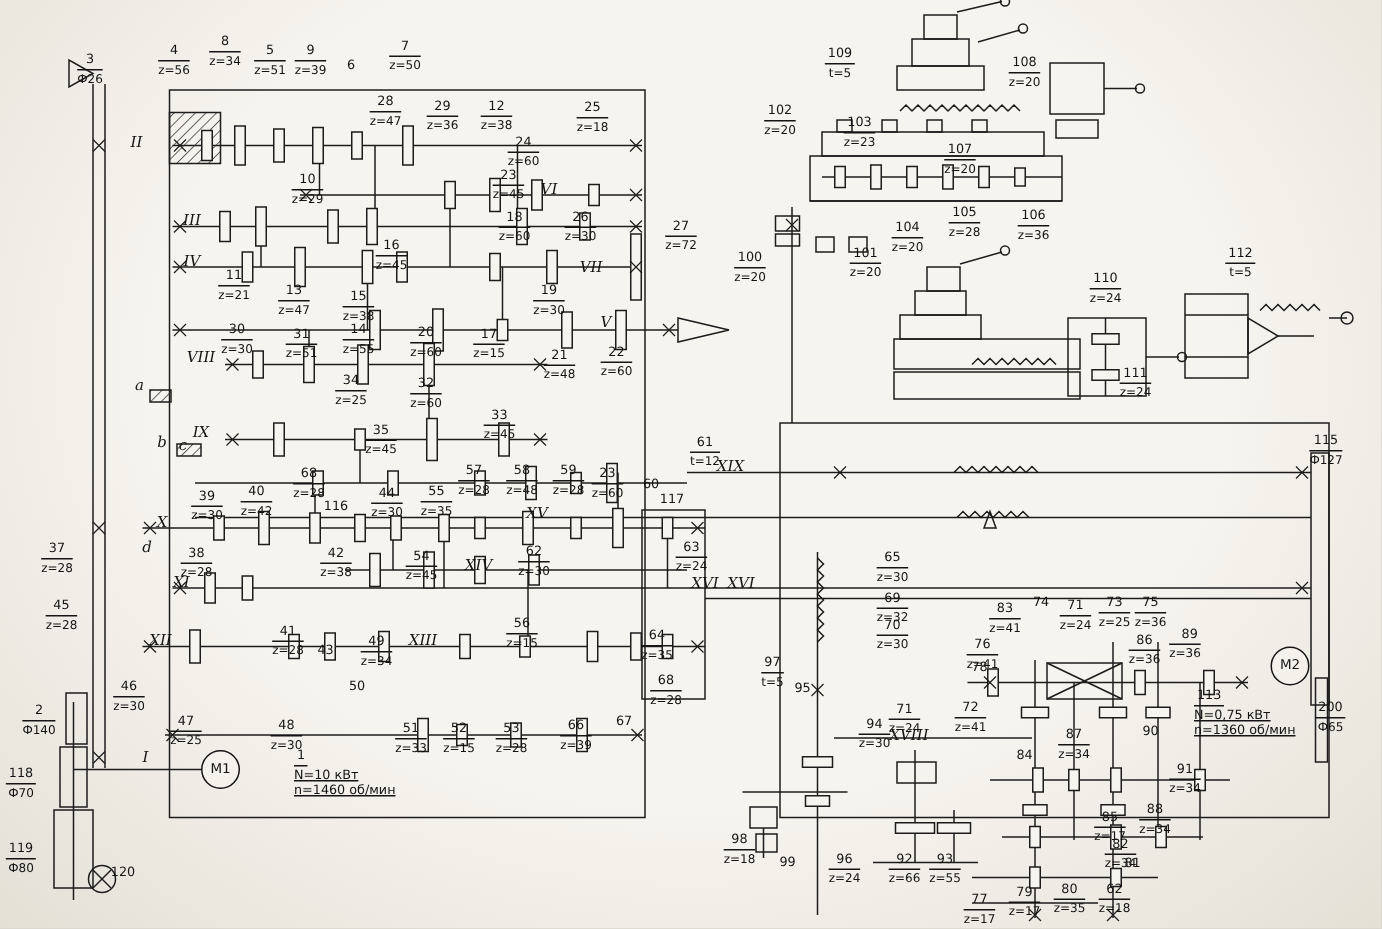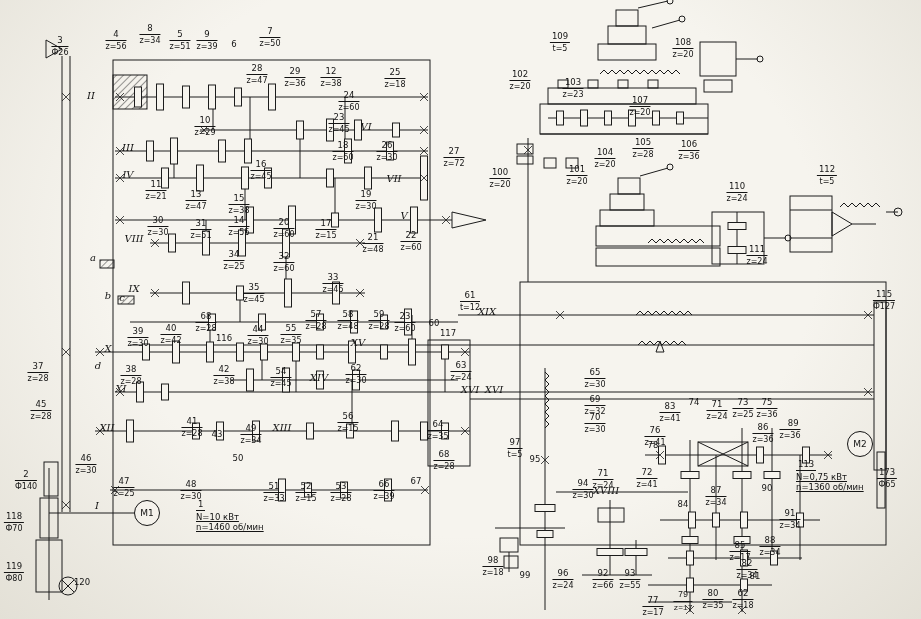--- a/index.html
+++ b/index.html
@@ -710,21 +710,21 @@
       </div>
       <div class="lbl" style="left: 763px; top: 423px;">
         <span class="n">86</span>
         <span class="v">z=36</span>
       </div>
       <div class="lbl" style="left: 790px; top: 419px; text-align: right;">
         <span class="n">89</span>
         <span class="v">z=36</span>
       </div>
       <div class="lbl" style="left: 887px; top: 468px;">
-        <span class="n">173</span>
+        <span class="n">200</span>
         <span class="v">Ф65</span>
       </div>
       <div class="lbl" style="left: 683px; top: 500px;">
         <span class="n nb">84</span>
       </div>
       <div class="lbl" style="left: 716px; top: 486px;">
         <span class="n">87</span>
         <span class="v">z=34</span>
       </div>
       <div class="lbl" style="left: 767px; top: 484px;">
@@ -750,21 +750,21 @@
         <span class="n nb">81</span>
       </div>
       <div class="lbl" style="left: 713px; top: 589px;">
         <span class="n">80</span>
         <span class="v">z=35</span>
       </div>
       <div class="lbl" style="left: 743px; top: 589px;">
         <span class="n">62</span>
         <span class="v">z=18</span>
       </div>
-      <div class="lbl" style="left: 683px; top: 591px; font-family: Liberation Mono, monospace;">
+      <div class="lbl" style="left: 683px; top: 591px;">
         <span class="n">79</span>
         <span class="v">z=17</span>
       </div>
       <div class="lbl" style="left: 653px; top: 596px;">
         <span class="n">77</span>
         <span class="v">z=17</span>
       </div>
       <div class="lbl" style="left: 603px; top: 469px;">
         <span class="n">71</span>
         <span class="v">z=24</span>

